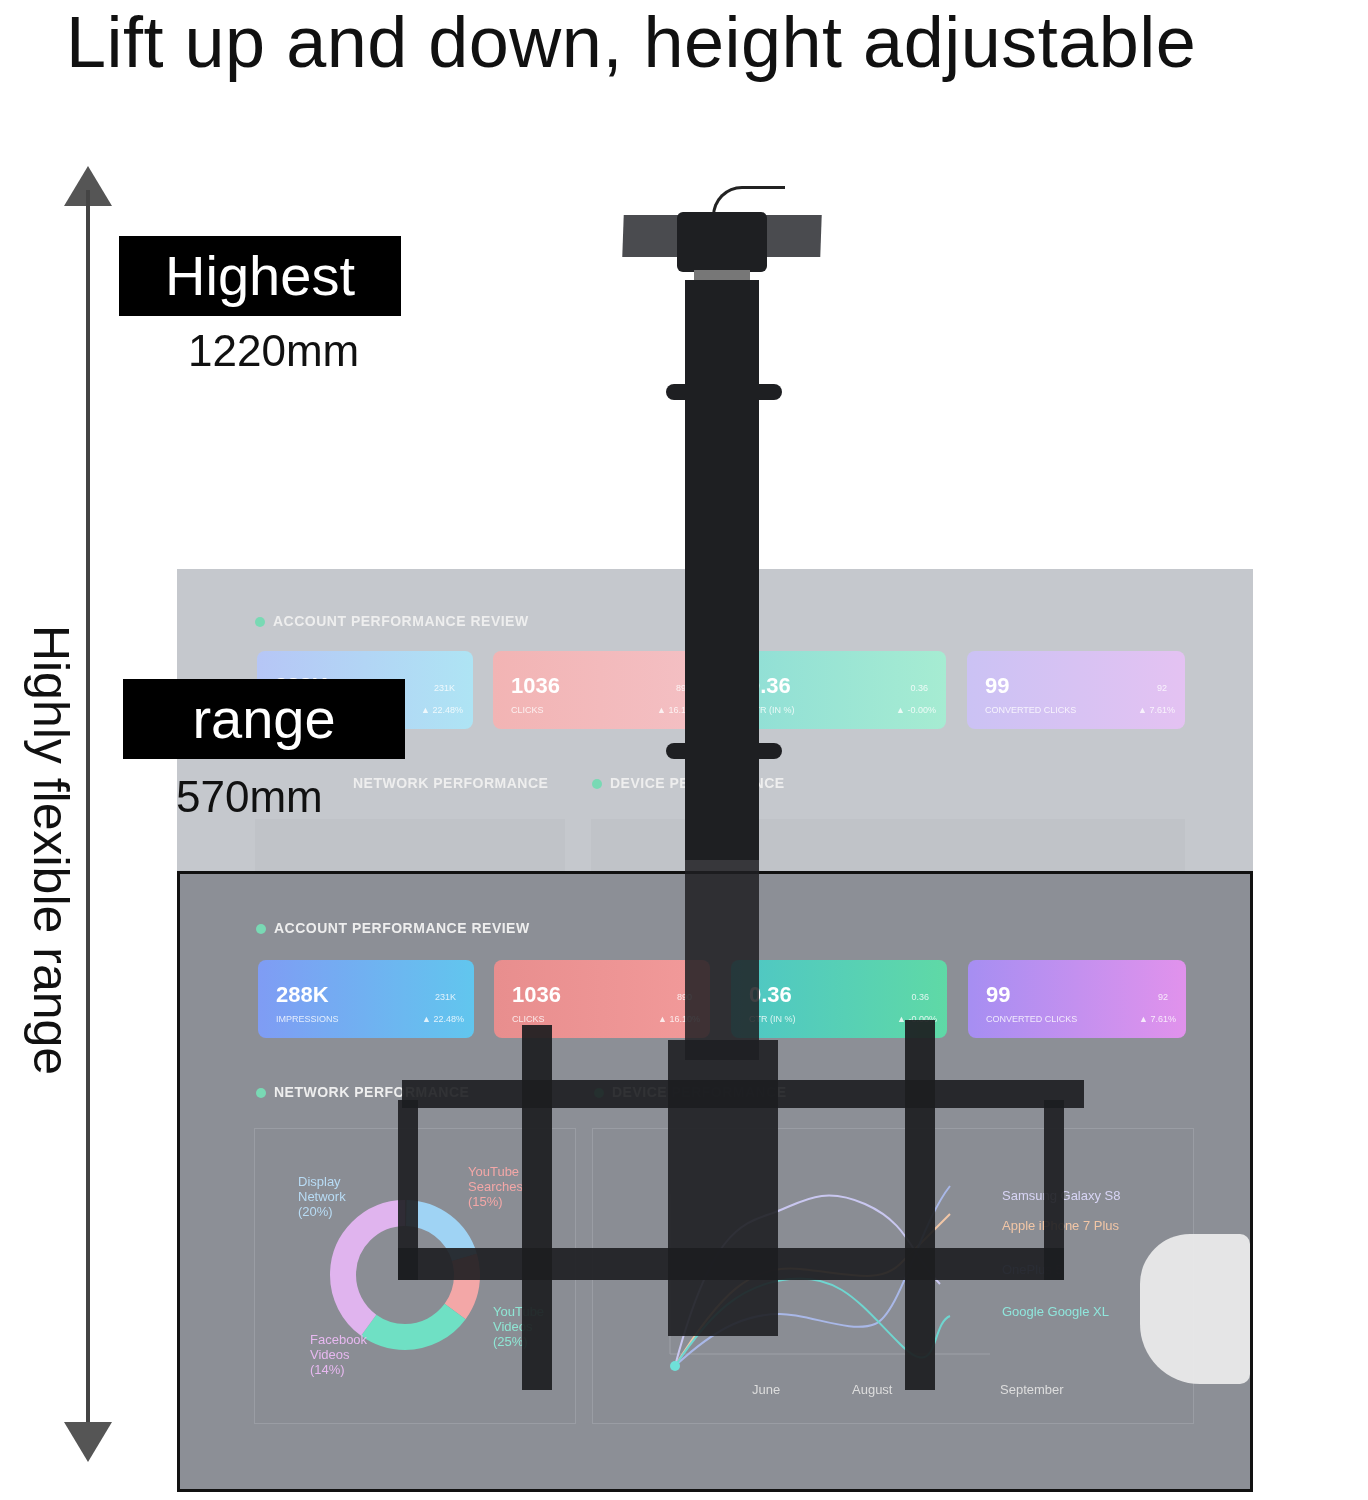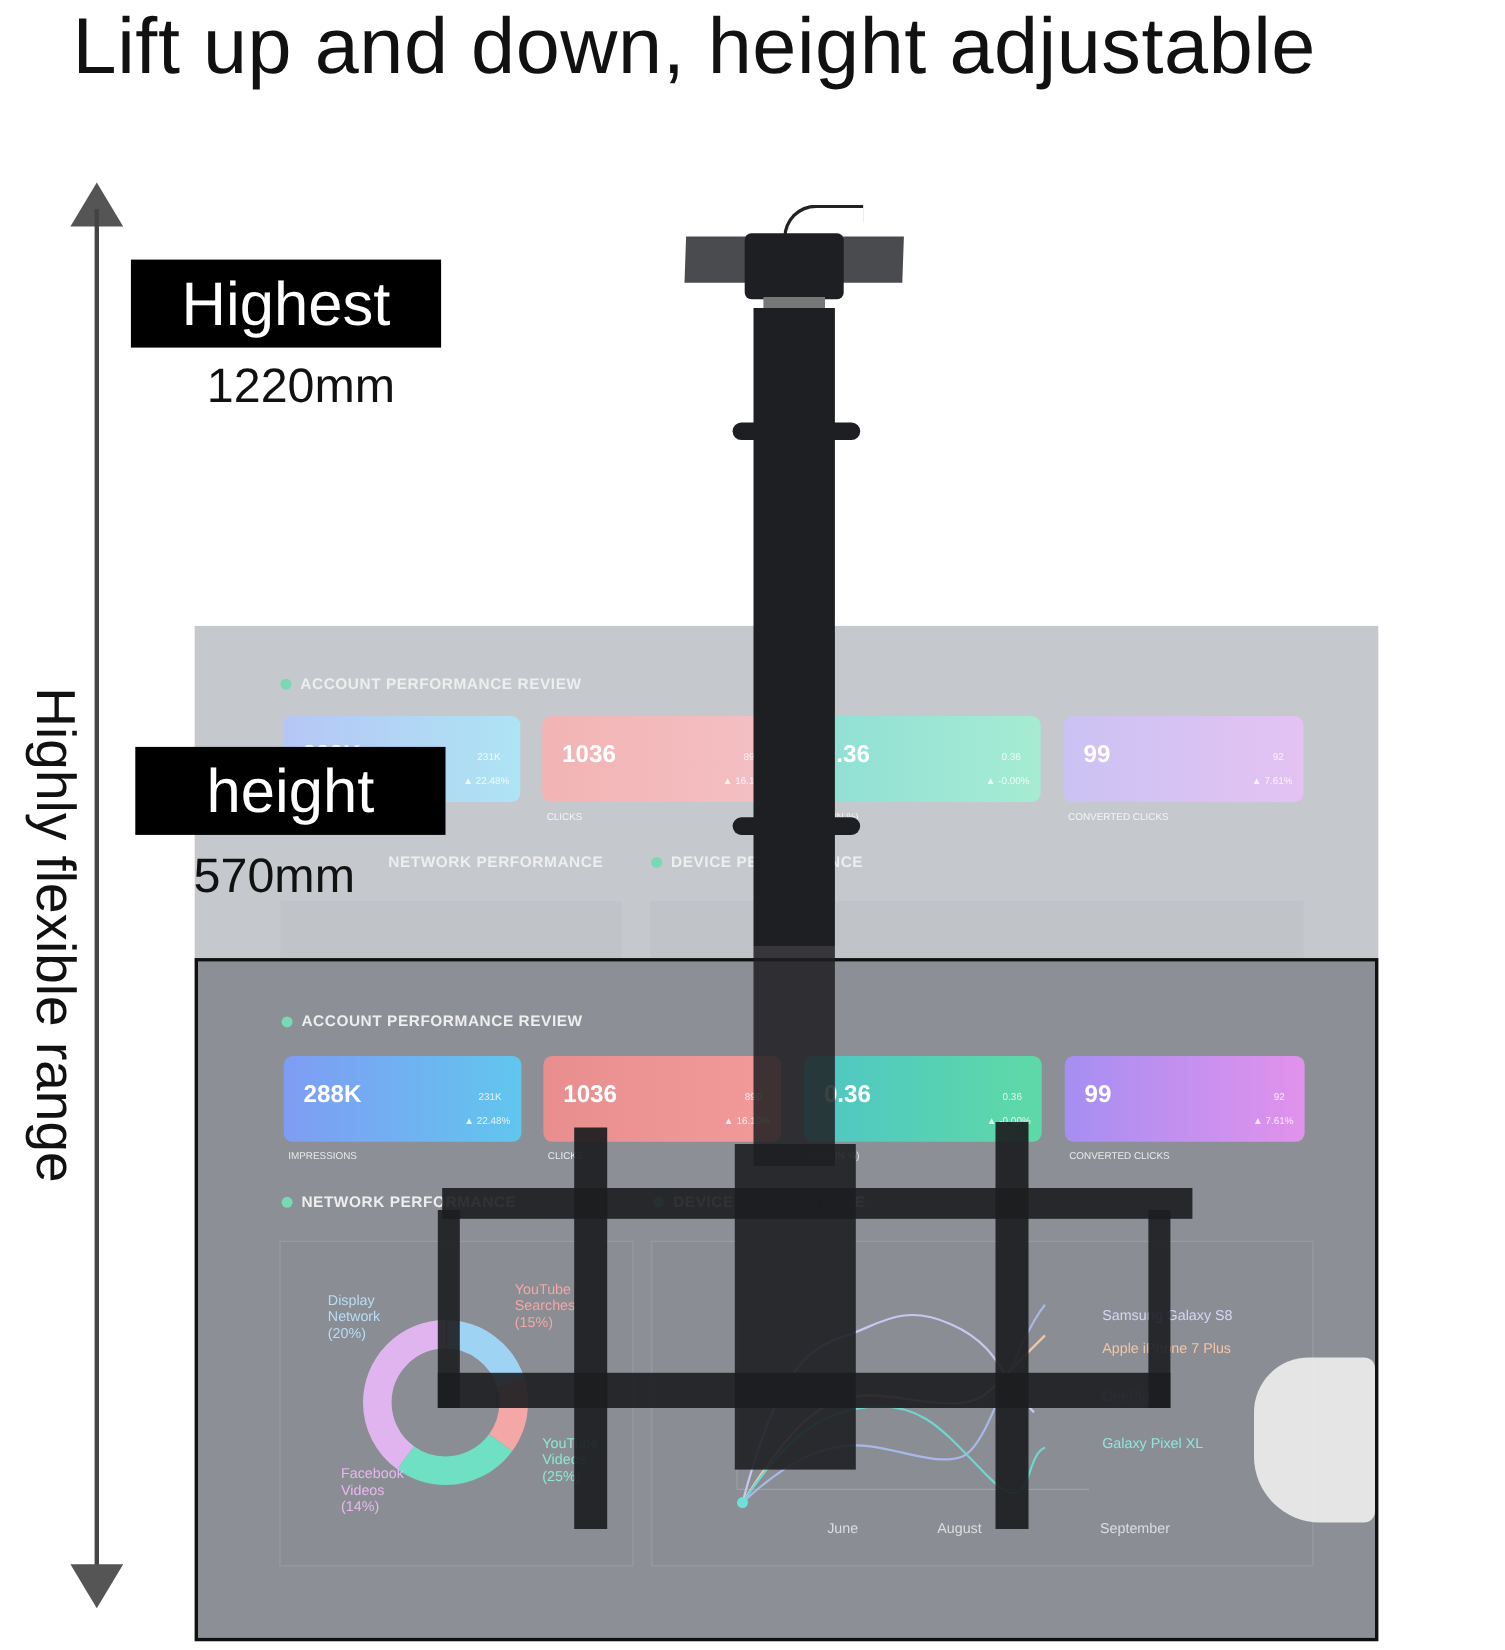--- a/index.html
+++ b/index.html
@@ -11,21 +11,21 @@
   .arrow-down{left:64px;top:1422px;width:0;height:0;border-left:24px solid transparent;border-right:24px solid transparent;border-top:40px solid #555;}
   #vlabel{left:-230px;top:820px;width:560px;height:60px;transform:rotate(90deg);font-size:50px;color:#111;text-align:center;white-space:nowrap;}
   .tag{background:#000000;color:#fff;font-size:56px;text-align:center;line-height:80px;}
   .mm{font-size:44px;color:#111;}
   .screen{background:#c5c8cd;}
   .screen2{background:#8c8f96;border:3px solid #111;box-sizing:border-box;}
   .sec{font-size:14px;font-weight:bold;color:#eee;letter-spacing:0.5px;}
   .dot{display:inline-block;width:10px;height:10px;border-radius:50%;background:#79d9b4;margin-right:8px;vertical-align:middle;}
   .card{border-radius:8px;color:#fff;}
   .card .big{font-size:22px;font-weight:bold;position:absolute;left:18px;top:22px;}
-  .card .small{font-size:9px;position:absolute;left:4px;top:54px;opacity:0.8;margin-top:32px;}
+  .card .small{font-size:9px;position:absolute;left:18px;top:54px;opacity:0.8;}
   .card .r1{font-size:9px;position:absolute;right:18px;top:32px;opacity:0.8;}
   .card .r2{font-size:9px;position:absolute;right:10px;top:54px;opacity:0.8;}
   .pole{background:#1e1f22;}
   .plate{background:#4a4b4f;}
   .bracket{background:#1c1d20;}
   .legend{font-size:13px;}
 </style>
 </head>
 <body>
 
@@ -119,21 +119,21 @@
     <path d="M25 192 C70 150,100 140,130 140 S200 160,225 150 S270 50,300 12" fill="none" stroke="#a9b8e8" stroke-width="2"></path>
     <path d="M25 192 C60 140,90 110,140 105 S210 130,250 170 S280 150,300 142" fill="none" stroke="#6fd6d0" stroke-width="2"></path>
     <circle cx="25" cy="192" r="5" fill="#6fe0d8"></circle>
   </svg>
   <div class="abs legend" style="left:572px;top:508px;color:#ddd;">June</div>
   <div class="abs legend" style="left:672px;top:508px;color:#ddd;text-align:center;">August</div>
   <div class="abs legend" style="left:820px;top:508px;color:#ddd;">September</div>
   <div class="abs legend" style="left:822px;top:314px;color:#d8d5f5;">Samsung Galaxy S8</div>
   <div class="abs legend" style="left:822px;top:344px;color:#f2c6a6;">Apple iPhone 7 Plus</div>
   <div class="abs legend" style="left:822px;top:388px;color:#a9b8e8;">OnePlus 5</div>
-  <div class="abs legend" style="left:822px;top:430px;color:#8fe6dc;">Galaxy Pixel XL</div>
+  <div class="abs legend" style="left:822px;top:430px;color:#8fe6dc;">Google Google XL</div>
 
   <div class="abs" style="left:960px;top:360px;width:110px;height:150px;background:#eeeeee;border-radius:50px 10px 10px 60px;opacity:0.9;"></div>
 </div>
 
 <div class="abs" style="left:712px;top:186px;width:70px;height:30px;border-top:3px solid #222;border-left:3px solid #222;border-radius:30px 0 0 0;"></div>
 <div class="abs plate" style="left:623px;top:215px;width:198px;height:42px;transform:skewX(-2deg);"></div>
 <div class="abs pole" style="left:677px;top:212px;width:90px;height:60px;border-radius:6px;"></div>
 <div class="abs" style="left:694px;top:270px;width:56px;height:10px;background:#777;"></div>
 <div class="abs pole" style="left:685px;top:280px;width:74px;height:580px;"></div>
 <div class="abs pole" style="left:666px;top:384px;width:116px;height:16px;border-radius:8px;"></div>
@@ -143,14 +143,14 @@
 
 <div class="abs bracket" style="left:402px;top:1080px;width:682px;height:28px;opacity:0.9;"></div>
 <div class="abs bracket" style="left:398px;top:1248px;width:666px;height:32px;opacity:0.9;"></div>
 <div class="abs bracket" style="left:398px;top:1100px;width:20px;height:180px;opacity:0.9;"></div>
 <div class="abs bracket" style="left:1044px;top:1100px;width:20px;height:180px;opacity:0.9;"></div>
 <div class="abs bracket" style="left:522px;top:1025px;width:30px;height:365px;opacity:0.92;"></div>
 <div class="abs bracket" style="left:905px;top:1020px;width:30px;height:370px;opacity:0.92;"></div>
 
 <div class="abs tag" style="left:119px;top:236px;width:282px;height:80px;">Highest</div>
 <div class="abs mm" style="left:168px;top:326px;margin-left:20px;">1220mm</div>
-<div class="abs tag" style="left:123px;top:679px;width:282px;height:80px;">height</div>
+<div class="abs tag" style="left:123px;top:679px;width:282px;height:80px;">range</div>
 <div class="abs mm" style="left:176px;top:772px;">570mm</div>
 
 </body></html>

